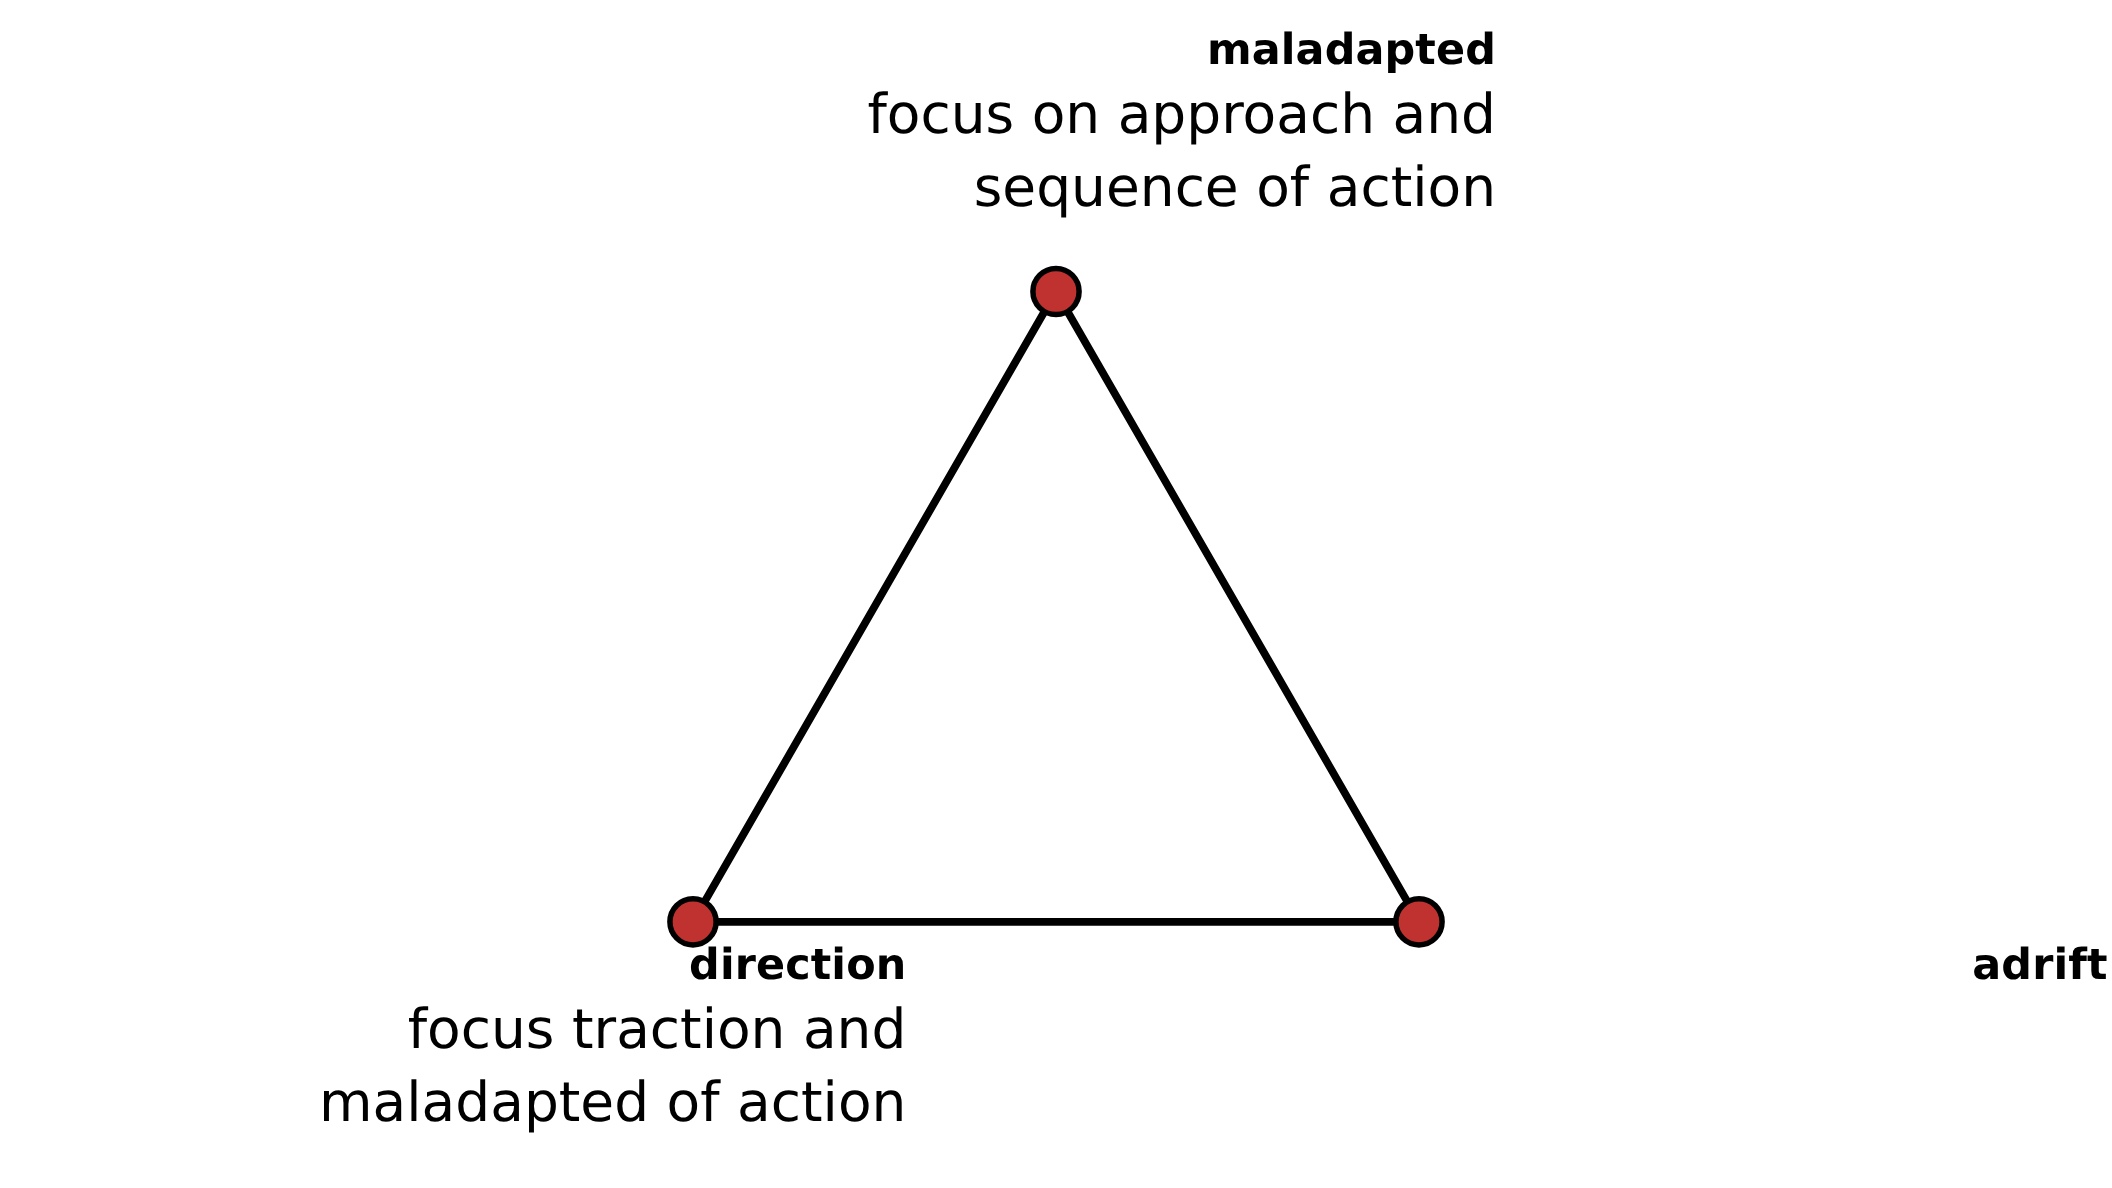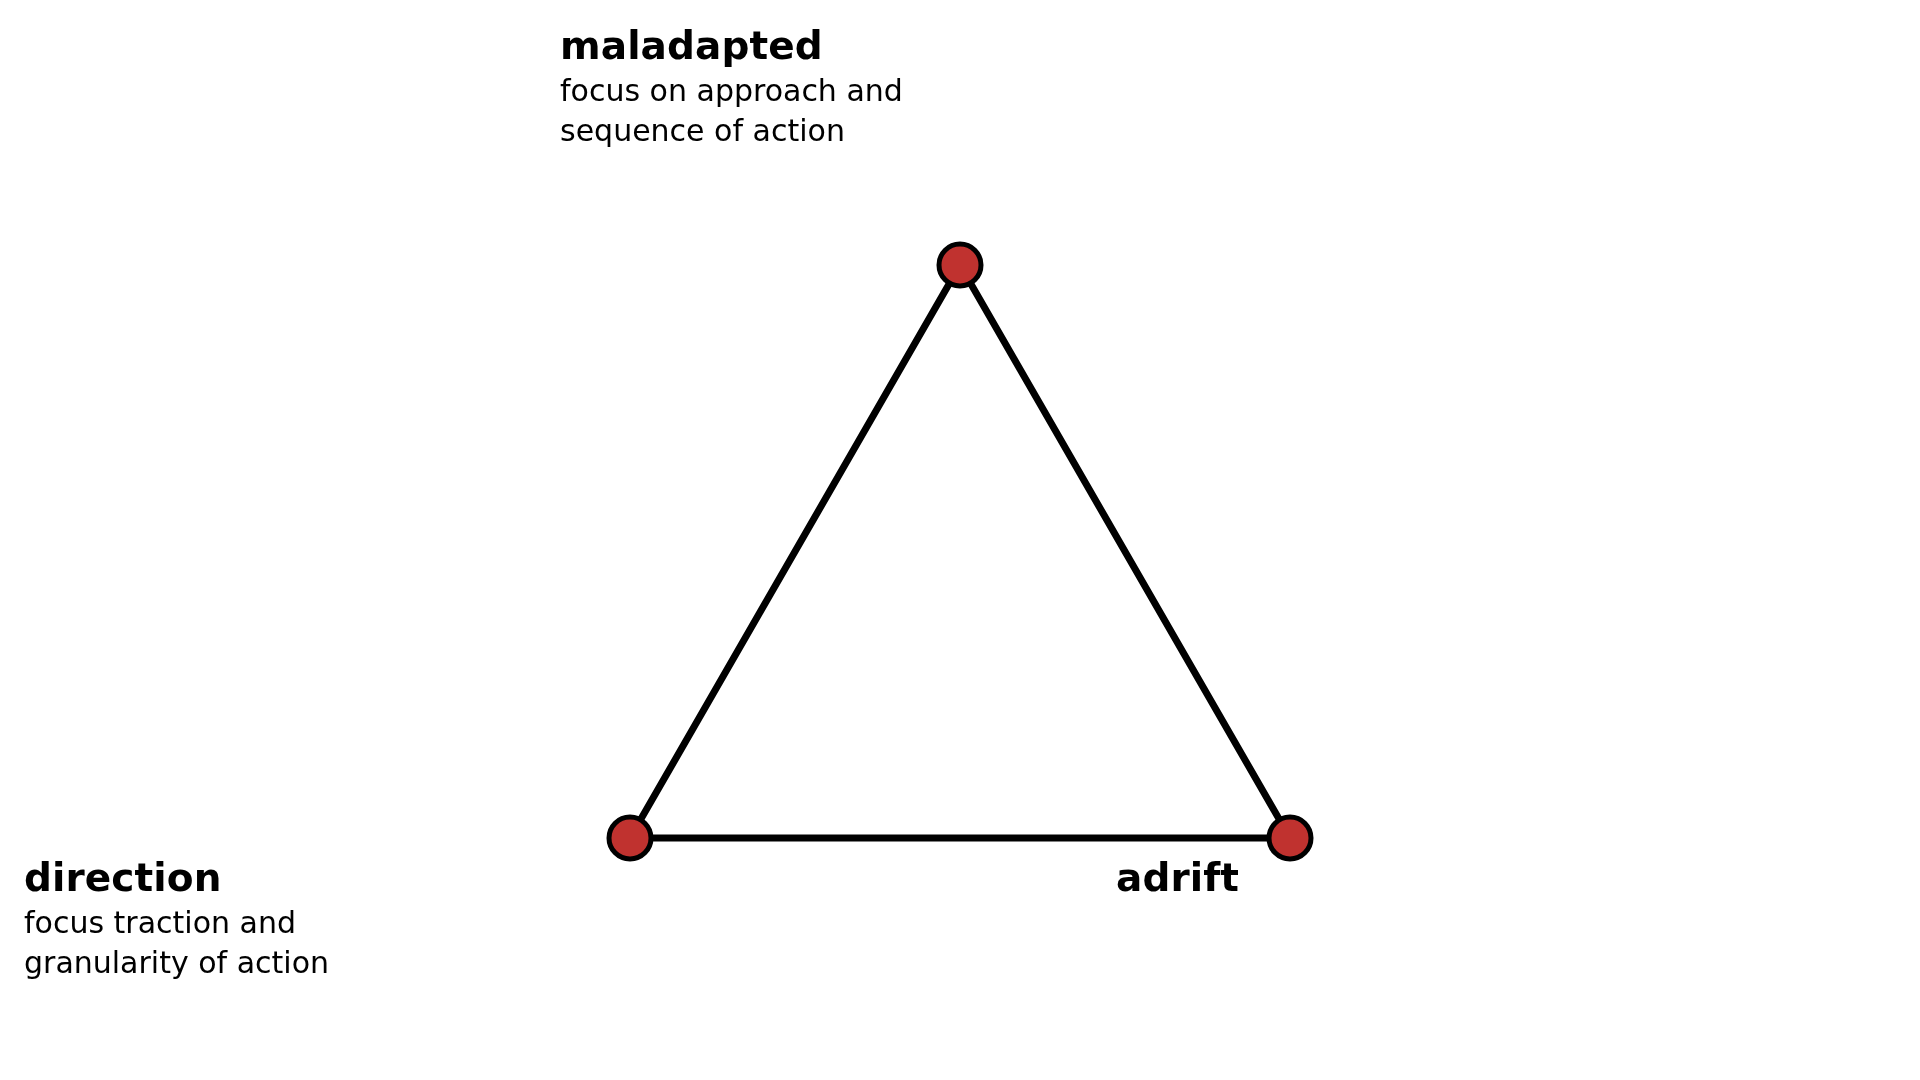--- a/index.html
+++ b/index.html
@@ -30,32 +30,32 @@
     position: absolute;
     left: 0;
     top: 0;
     width: 1920px;
     height: 1080px;
   }
 
   
   .label-block {
     position: absolute;
-    text-align: left;
+    text-align: right;
     line-height: 1.32;
     white-space: nowrap;
   }
   .label-title {
     font-size: 39px;
     font-weight: bold;
     letter-spacing: 0.1px;
     display: block;
   }
   .label-desc {
-    font-size: 30px;
+    font-size: 50px;
     font-weight: normal;
     display: block;
   }
   .label-desc-line {
     display: block;
   }
 
   
   #label-maladapted {
     left: 560px;
@@ -102,21 +102,21 @@
     <span class="label-desc">
       <span class="label-desc-line">focus on approach and</span>
       <span class="label-desc-line">sequence of action</span>
     </span>
   </div>
 
   <div class="label-block" id="label-stagnant">
     <span class="label-title">direction</span>
     <span class="label-desc">
       <span class="label-desc-line">focus traction and</span>
-      <span class="label-desc-line">granularity of action</span>
+      <span class="label-desc-line">maladapted of action</span>
     </span>
   </div>
 
   <div class="label-block" id="label-adrift">
     <span class="label-title">adrift</span>
   </div>
 
 </div>
 
 </body></html>

